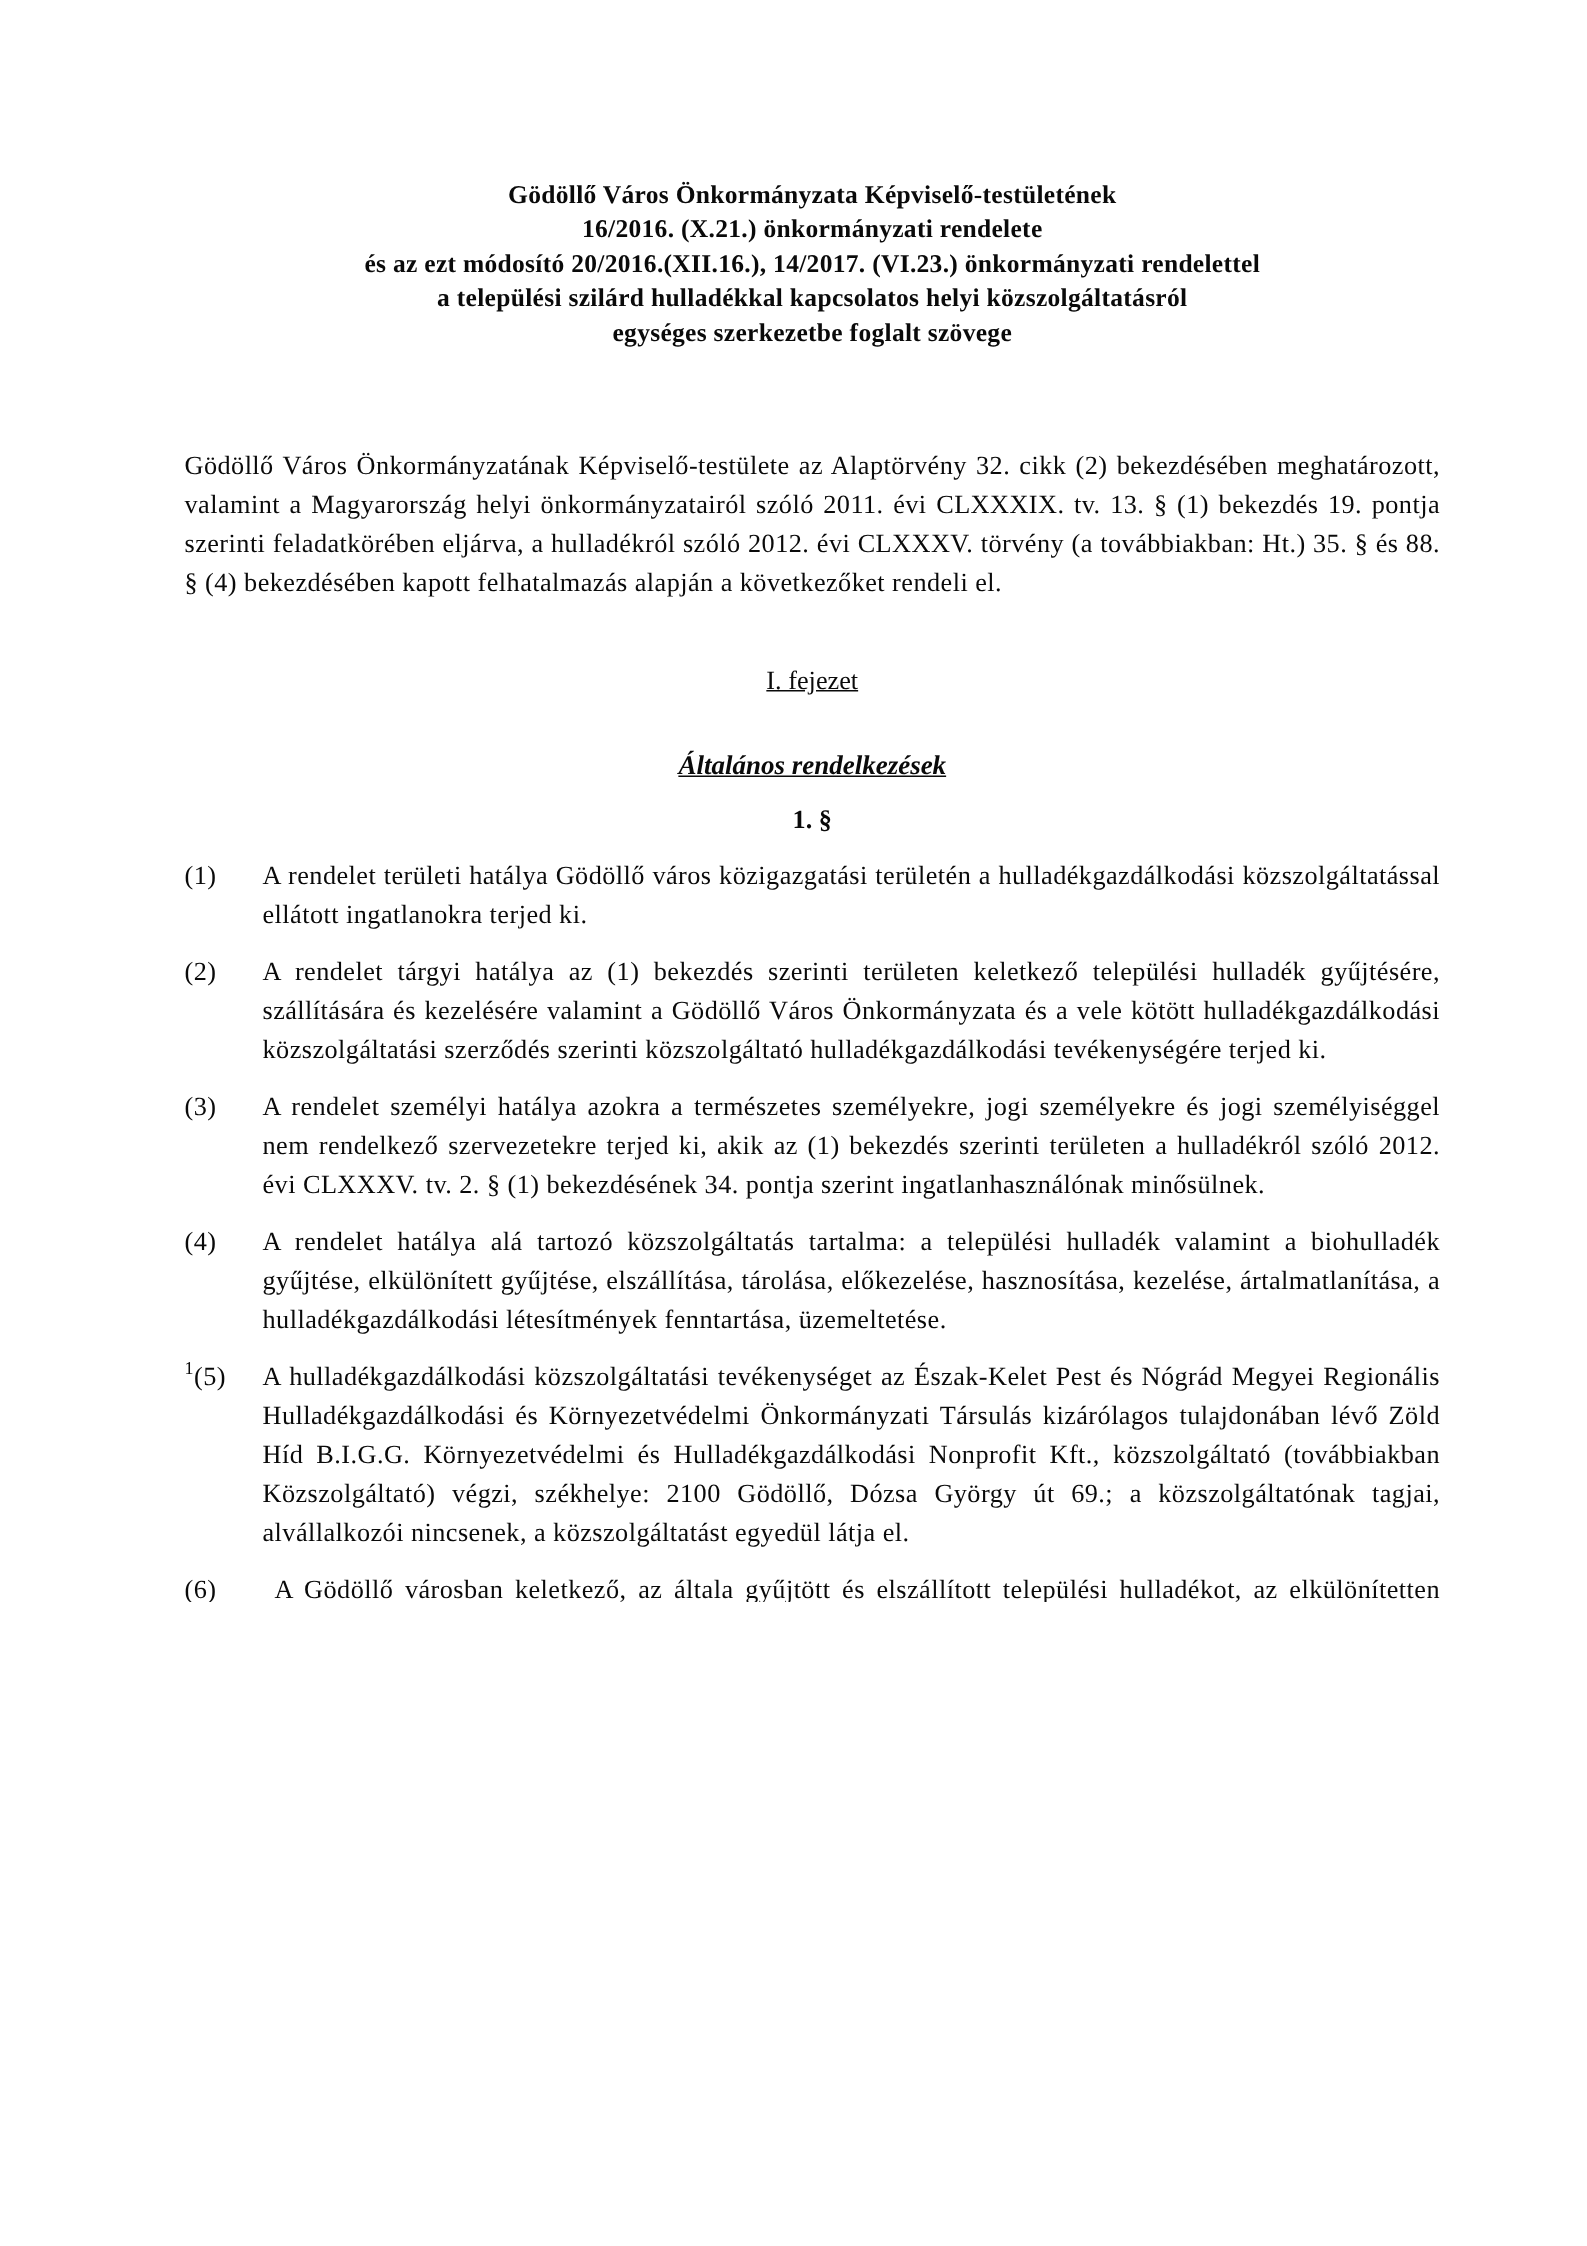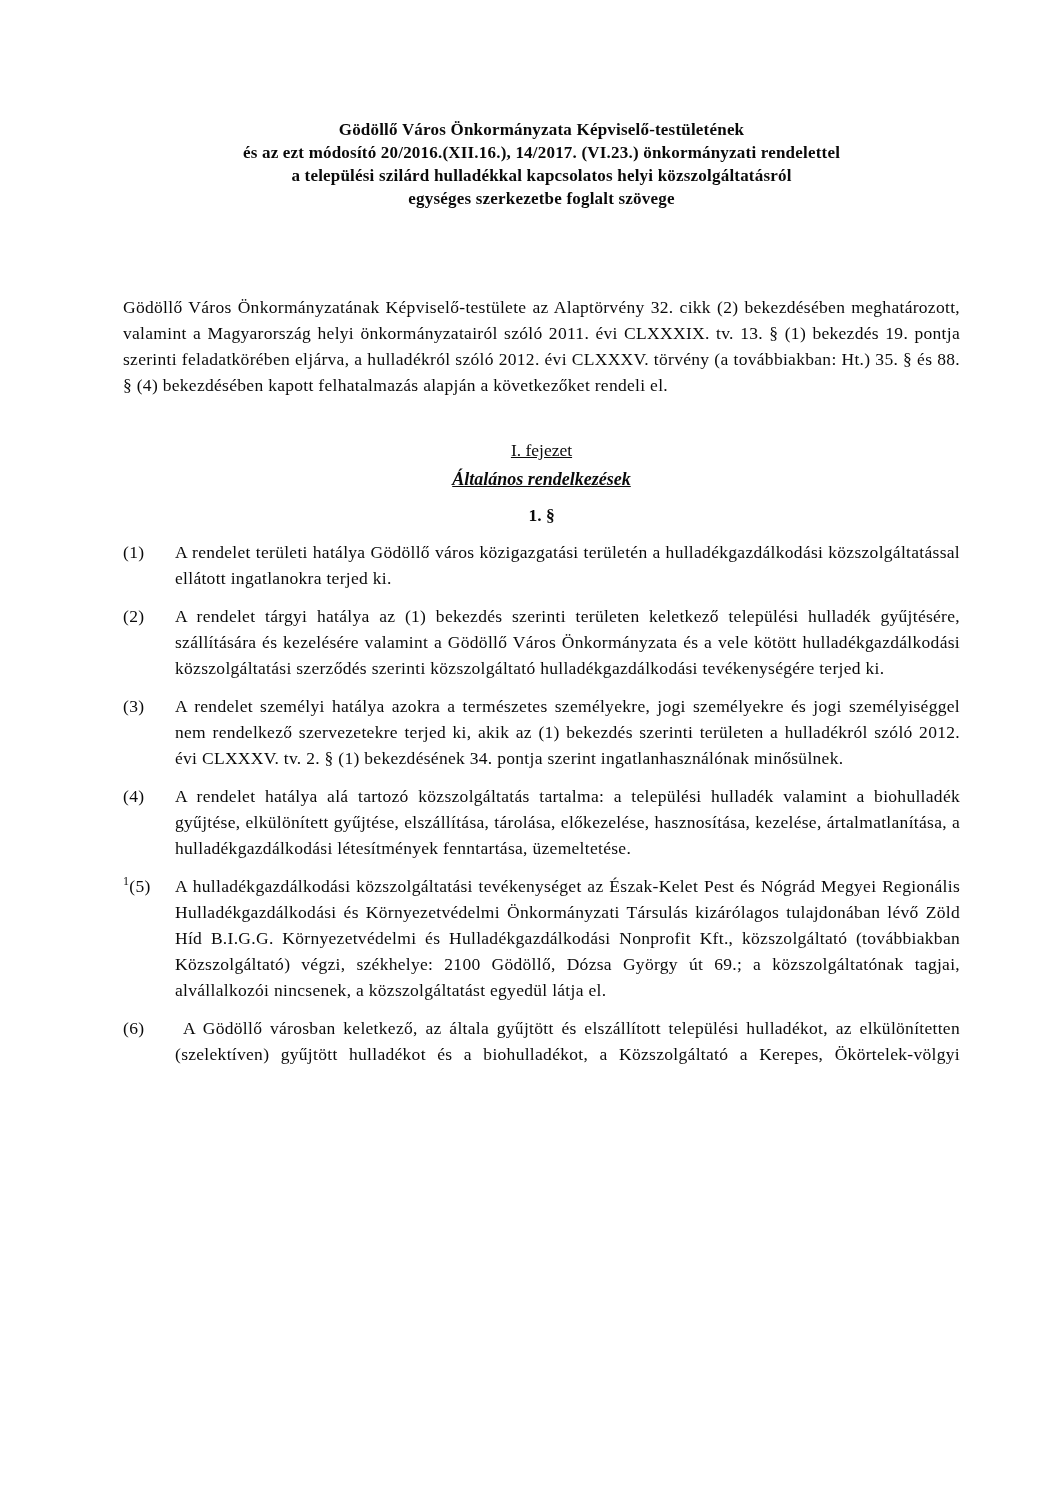--- a/index.html
+++ b/index.html
@@ -19,35 +19,35 @@
     padding: 118px 98px 0 123px;
   }
   .title-block {
     text-align: center;
     font-weight: bold;
     font-size: 17px;
     line-height: 23px;
     letter-spacing: 0.2px;
   }
   .intro {
-    margin-top: 84px;
+    margin-top: 64px;
     font-size: 17.5px;
     line-height: 26px;
     text-align: justify;
     letter-spacing: 0.3px;
   }
   .chapter-heading {
     margin-top: 42px;
     text-align: center;
     font-size: 17.5px;
     line-height: 20px;
     text-decoration: underline;
   }
   .section-heading {
-    margin-top: 8px;
+    margin-top: 36px;
     text-align: center;
     font-size: 18px;
     font-weight: bold;
     font-style: italic;
     text-decoration: underline;
     line-height: 22px;
   }
   .paragraph-heading {
     margin-top: 15px;
     text-align: center;
@@ -115,20 +115,21 @@
     font-size: 16px;
   }
 </style>
 </head>
 <body>
 
 <div class="page">
 
   <div class="title-block">
     <div>Gödöllő Város Önkormányzata Képviselő-testületének</div>
+    <div>16/2016. (X.21.) önkormányzati rendelete</div>
     <div>és az ezt módosító 20/2016.(XII.16.), 14/2017. (VI.23.) önkormányzati rendelettel</div>
     <div>a települési szilárd hulladékkal kapcsolatos helyi közszolgáltatásról</div>
     <div>egységes szerkezetbe foglalt szövege</div>
   </div>
 
   <p class="intro">Gödöllő Város Önkormányzatának Képviselő-testülete az Alaptörvény 32. cikk (2) bekezdésében meghatározott, valamint a Magyarország helyi önkormányzatairól szóló 2011. évi CLXXXIX. tv. 13. § (1) bekezdés 19. pontja szerinti feladatkörében eljárva, a hulladékról szóló 2012. évi CLXXXV. törvény (a továbbiakban: Ht.) 35. § és 88. § (4) bekezdésében kapott felhatalmazás alapján a következőket rendeli el.</p>
 
   <div class="chapter-heading">I. fejezet</div>
 
   <div class="section-heading">Általános rendelkezések</div>

